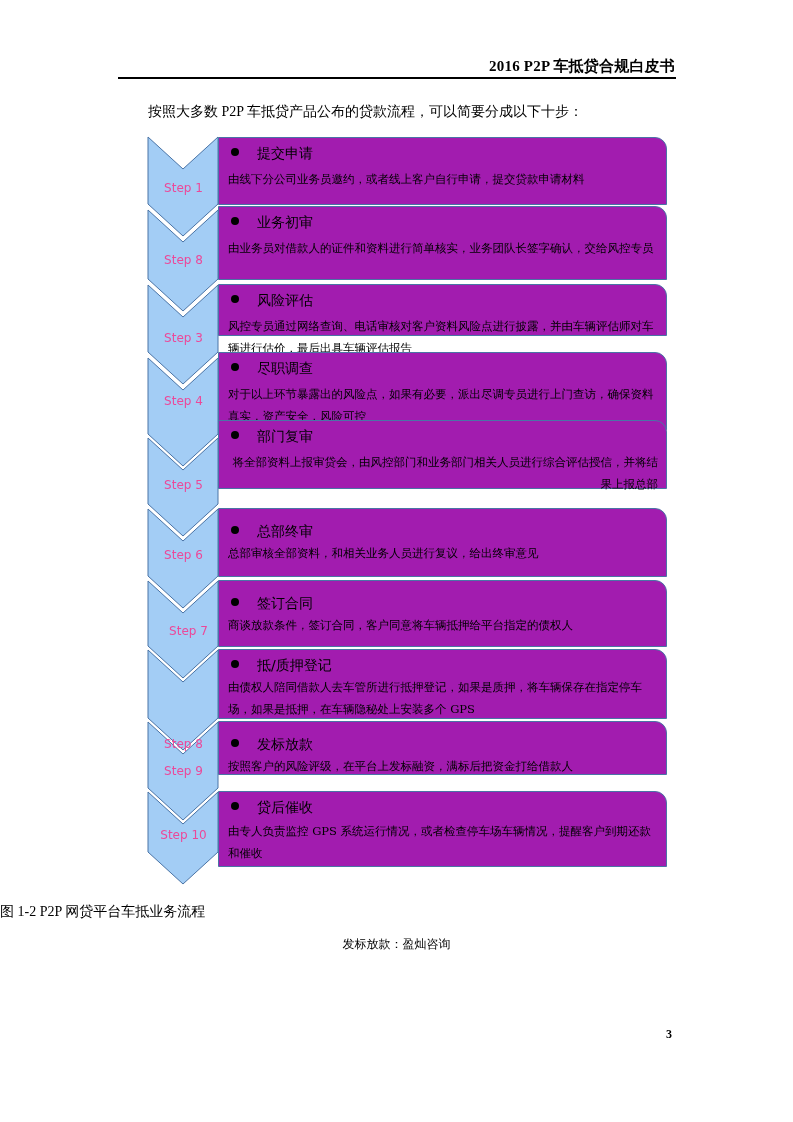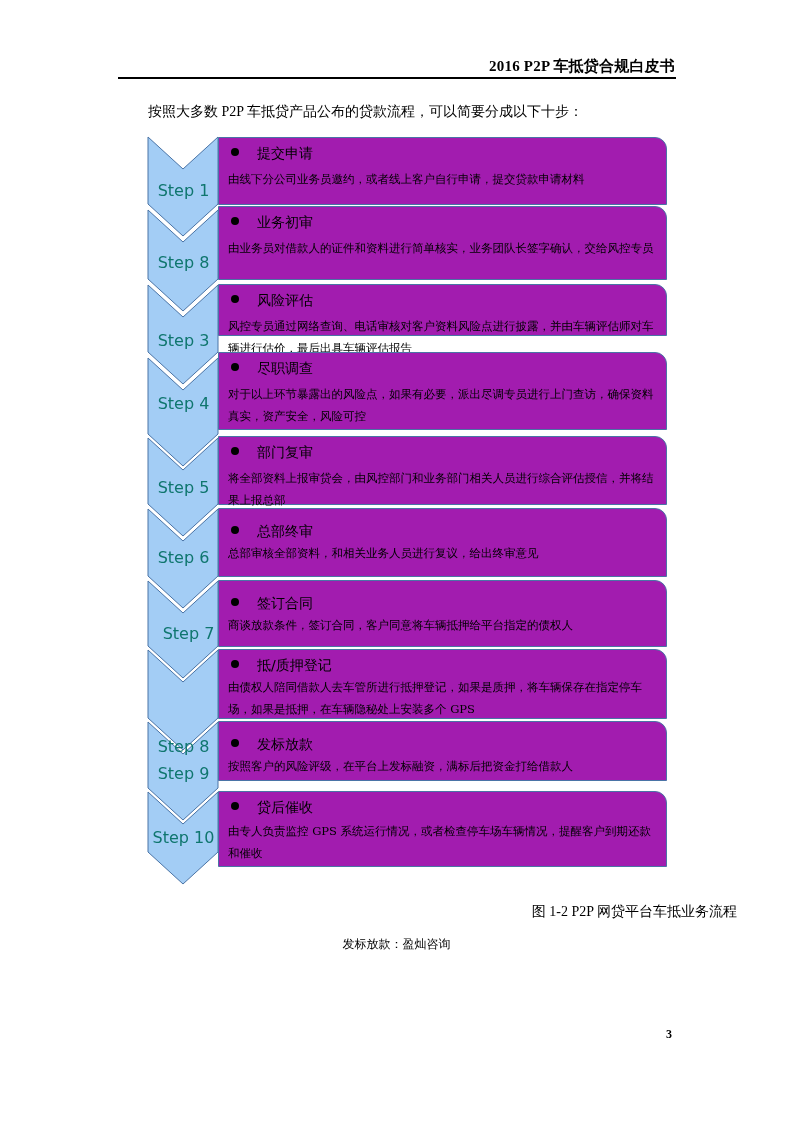--- a/index.html
+++ b/index.html
@@ -6,30 +6,30 @@
   body { width:793px; height:1122px; position:relative; overflow:hidden;
          font-family:"DejaVu Serif", "Liberation Serif", serif; color:#000; }
   .header-title { position:absolute; right:118px; top:57px; font-size:15px; font-weight:bold;
                   font-family:"Liberation Serif", "DejaVu Serif", serif; letter-spacing:0.2px; }
   .header-rule { position:absolute; left:118px; top:77px; width:558px; height:1.5px; background:#000; }
   .intro { position:absolute; left:148px; top:103px; font-size:14px;
            font-family:"Liberation Serif", "DejaVu Serif", serif; }
   .flow { position:absolute; left:0; top:0; width:793px; height:1122px; }
   .chev-svg { position:absolute; left:0; top:0; }
   .step-label { position:absolute; width:71px; left:148px; text-align:center;
-                font-family:"DejaVu Sans", "Liberation Sans", sans-serif; font-size:16px; color:#0f766e; }
+                font-family:"DejaVu Sans", "Liberation Sans", sans-serif; font-size:12px; color:#ec4899; }
   .step-box { position:absolute; left:218px; width:449px; background:#a21caf;
               border:1.6px solid #4a74a6; border-top-right-radius:12px; box-sizing:border-box; }
   .step-title { position:absolute; left:12px; top:7px; font-size:14px; white-space:nowrap;
                 font-family:"DejaVu Sans", "Liberation Sans", sans-serif; }
   .bullet { display:inline-block; width:8px; height:8px; border-radius:50%; background:#000;
             margin-right:18px; vertical-align:middle; position:relative; top:-2px; }
   .step-desc { position:absolute; left:9px; top:30px; width:430px; font-size:11.5px; line-height:22px;
                font-family:"DejaVu Serif", "Liberation Serif", serif; }
-  .caption { position:absolute; left:0; width:737px; top:903px; text-align:right; font-size:14px;
+  .caption { position:absolute; left:0; width:737px; top:903px; text-align:left; font-size:14px;
              font-family:"Liberation Serif", "DejaVu Serif", serif; }
   .source { position:absolute; left:0; width:793px; top:936px; text-align:center; font-size:12px;
             font-family:"Liberation Serif", "DejaVu Serif", serif; }
   .page-num { position:absolute; left:666px; top:1027px; font-size:12px; font-weight:bold;
               font-family:"Liberation Serif", "DejaVu Serif", serif; }
 </style>
 </head>
 <body>
 
 <div>
@@ -76,37 +76,37 @@
     <div class="step-desc">由业务员对借款人的证件和资料进行简单核实，业务团队长签字确认，交给风控专员</div>
   </div>
   <div class="step-box" style="top:284px;height:52px;">
     <div class="step-title"><span class="bullet"></span><span>风险评估</span></div>
     <div class="step-desc">风控专员通过网络查询、电话审核对客户资料风险点进行披露，并由车辆评估师对车辆进行估价，最后出具车辆评估报告</div>
   </div>
   <div class="step-box" style="top:352px;height:78px;">
     <div class="step-title"><span class="bullet"></span><span>尽职调查</span></div>
     <div class="step-desc">对于以上环节暴露出的风险点，如果有必要，派出尽调专员进行上门查访，确保资料真实，资产安全，风险可控</div>
   </div>
-  <div class="step-box" style="top:436px;height:69px;">
+  <div class="step-box" style="top:420px;height:69px;text-align:right;">
     <div class="step-title"><span class="bullet"></span><span>部门复审</span></div>
     <div class="step-desc">将全部资料上报审贷会，由风控部门和业务部门相关人员进行综合评估授信，并将结果上报总部</div>
   </div>
   <div class="step-box" style="top:508px;height:69px;">
     <div class="step-title" style="top:14px;"><span class="bullet"></span><span>总部终审</span></div>
     <div class="step-desc" style="top:33px;">总部审核全部资料，和相关业务人员进行复议，给出终审意见</div>
   </div>
   <div class="step-box" style="top:580px;height:67px;">
     <div class="step-title" style="top:14px;"><span class="bullet"></span><span>签订合同</span></div>
     <div class="step-desc" style="top:33px;">商谈放款条件，签订合同，客户同意将车辆抵押给平台指定的债权人</div>
   </div>
   <div class="step-box" style="top:649px;height:70px;padding-left:24px;">
     <div class="step-title"><span class="bullet"></span><span>抵/质押登记</span></div>
     <div class="step-desc" style="top:26px;">由债权人陪同借款人去车管所进行抵押登记，如果是质押，将车辆保存在指定停车场，如果是抵押，在车辆隐秘处上安装多个 GPS</div>
   </div>
-  <div class="step-box" style="top:721px;height:60px;">
+  <div class="step-box" style="top:721px;height:54px;">
     <div class="step-title" style="top:14px;"><span class="bullet"></span><span>发标放款</span></div>
     <div class="step-desc" style="top:33px;">按照客户的风险评级，在平台上发标融资，满标后把资金打给借款人</div>
   </div>
   <div class="step-box" style="top:791px;height:76px;">
     <div class="step-title"><span class="bullet"></span><span>贷后催收</span></div>
     <div class="step-desc" style="top:28px;">由专人负责监控 GPS 系统运行情况，或者检查停车场车辆情况，提醒客户到期还款和催收</div>
   </div>
 </div>
 
 <div class="caption">图 1-2   P2P 网贷平台车抵业务流程</div>

